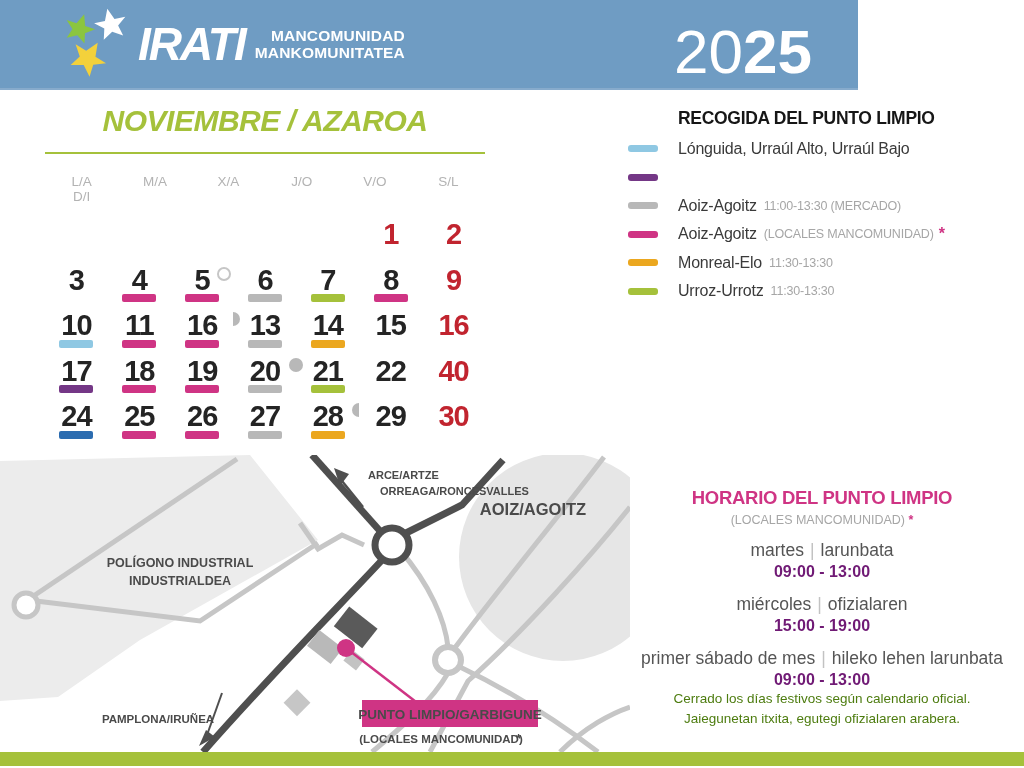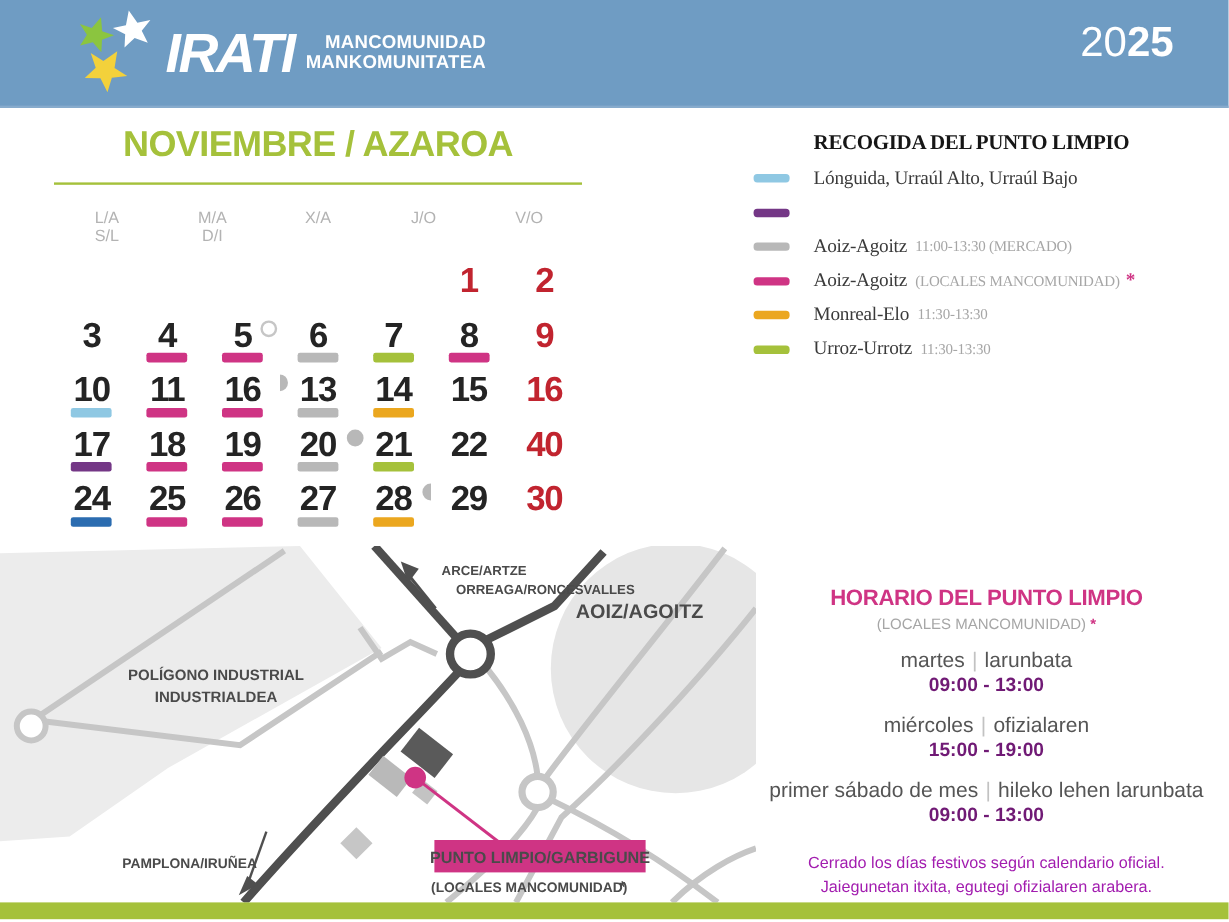--- a/index.html
+++ b/index.html
@@ -1,71 +1,71 @@
 <!DOCTYPE html>
 <html><head>
 <meta charset="utf-8">
 <style>
   html,body{margin:0;padding:0;background:#fff;}
   .page{position:relative;width:1024px;height:768px;background:#fff;overflow:hidden;
         font-family:"Liberation Sans",sans-serif;}
 
   
-  .header{position:absolute;left:0;top:0;width:1024px;height:88px;background:#6f9cc3;
+  .header{position:absolute;left:0;top:0;width:858px;height:88px;background:#6f9cc3;
           border-bottom:2px solid #87abcc;}
   .logo{position:absolute;left:52px;top:4px;display:flex;align-items:center;height:80px;}
   .stars{width:84px;height:76px;}
   .brand{font-size:46px;font-weight:bold;font-style:italic;color:#fff;letter-spacing:-2px;
          margin-left:2px;}
   .brand-sub{margin-left:10px;color:#fff;font-weight:bold;font-size:15.5px;line-height:1.12;
              letter-spacing:.2px;text-align:right;}
   .brand-sub span{display:block;}
-  .year{position:absolute;right:46px;top:16px;font-size:35px;color:#fff;}
+  .year{position:absolute;right:46px;top:16px;font-size:62px;color:#fff;}
   .year .thin{font-weight:400;}
   .year .bold{font-weight:bold;}
 
   
   .cal{position:absolute;left:45px;top:104px;width:440px;}
   .cal-title{margin:0;text-align:center;color:#a5c13b;font-size:30px;font-weight:bold;
-             letter-spacing:-.5px;line-height:34px;}
+             letter-spacing:-.5px;line-height:34px;font-style:italic;}
   .cal-rule{height:2px;background:#a5c13b;margin-top:14px;}
-  .weekdays{display:grid;grid-template-columns:repeat(5,1fr);margin-top:20px;}
+  .weekdays{display:grid;grid-template-columns:repeat(6,1fr);margin-top:20px;}
   .weekdays span{text-align:center;color:#b3b3b3;font-size:13.5px;}
   .grid{display:grid;grid-template-columns:repeat(7,1fr);margin-top:10px;}
   .cell{position:relative;height:45.5px;text-align:center;}
   .num{display:inline-block;font-size:29px;font-weight:bold;letter-spacing:-1px;color:#242424;
        line-height:40px;}
   .num.red{color:#c1242f;}
   .bar{position:absolute;left:50%;transform:translateX(-50%);bottom:3px;width:34px;height:8px;
        border-radius:2px;}
   .moon{position:absolute;top:7px;width:14px;height:14px;border-radius:50%;}
   .moon-full{width:10px;height:10px;border:2.5px solid #c6c6c6;background:#fff;}
   .moon-new{background:#b8b8b8;}
   .moon-right{background:linear-gradient(90deg,transparent 50%,#b8b8b8 50%);}
   .moon-left{background:linear-gradient(90deg,#b8b8b8 50%,transparent 50%);}
 
   
-  .legend{position:absolute;left:628px;top:108px;width:396px;font-family:Liberation Serif, serif;}
+  .legend{position:absolute;left:628px;top:108px;width:396px;}
   .legend-title{margin-left:50px;font-size:17.5px;font-weight:bold;color:#161616;
                 letter-spacing:-.3px;}
   .legend-item{display:flex;align-items:center;margin-top:10.5px;height:18px;}
   .swatch{width:30px;height:7px;border-radius:3px;flex:none;}
   .l-label{margin-left:20px;font-size:16px;color:#3a3a3a;letter-spacing:-.2px;white-space:nowrap;}
   .l-sub{margin-left:7px;font-size:12.5px;color:#a6a6a6;letter-spacing:-.2px;white-space:nowrap;}
   .l-star{margin-left:5px;color:#cf3484;font-weight:bold;font-size:16px;}
 
   
   .horario{position:absolute;left:633px;top:487px;width:378px;text-align:center;}
   .h-title{color:#cf3484;font-size:18.5px;font-weight:bold;letter-spacing:-.3px;}
   .h-sub{color:#a6a6a6;font-size:12.5px;margin-top:4px;}
   .h-star{color:#cf3484;font-weight:bold;}
   .h-pair{margin-top:13px;font-size:17.5px;color:#555;}
   .h-sep{color:#c2c2c2;margin:0 6px;}
   .h-time{color:#701a75;font-size:16px;font-weight:bold;margin-top:2px;}
-  .h-foot{margin-top:20px;font-size:13.5px;color:#a21caf;line-height:1.5;}
+  .h-foot{font-size:13.5px;color:#4d7c0f;line-height:1.5;}
 
   
   .map{position:absolute;left:0;top:455px;}
   .map text{font-family:"Liberation Sans",sans-serif;font-weight:bold;fill:#4a4a4a;}
 
   
   .footbar{position:absolute;left:0;top:752px;width:1024px;height:14px;background:#a5c13b;}
 </style>
 </head>
 <body>

